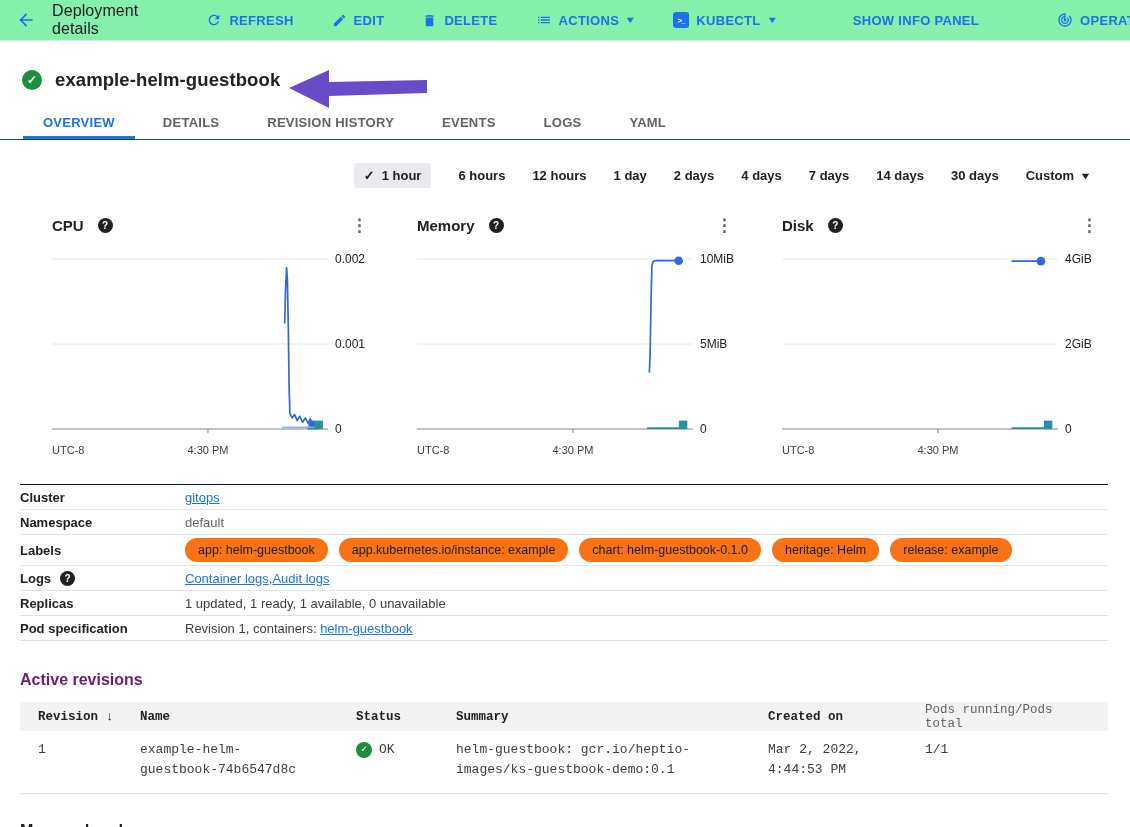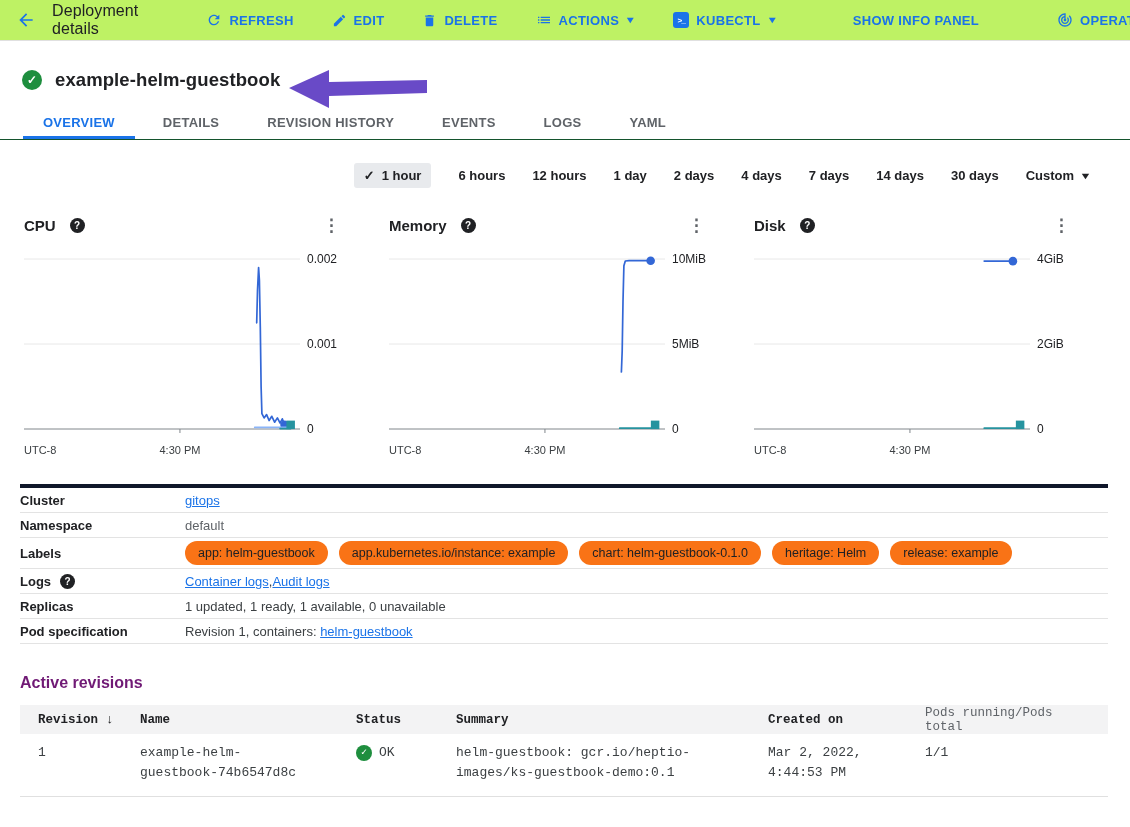--- a/index.html
+++ b/index.html
@@ -1,21 +1,21 @@
 <!DOCTYPE html>
 <html><head>
 <meta charset="utf-8">
 <style>
   * { margin:0; padding:0; box-sizing:border-box; }
   html,body { width:1130px; height:827px; overflow:hidden; background:#fff;
     font-family:"Liberation Sans", sans-serif; color:#202124; }
 
   
   .toolbar { height:41px; display:flex; align-items:center; padding:0 14px 0 16px;
-    border-bottom:1px solid #e0e0e0; background:#bef264; }
+    border-bottom:1px solid #e0e0e0; background:#86efac; }
   .back-btn { width:28px; height:28px; display:flex; align-items:center; justify-content:center;
     cursor:pointer; margin-right:16px; }
   .page-title { font-size:16px; color:#202124; letter-spacing:.1px; }
   .tb-actions { display:flex; align-items:center; margin-left:68px; gap:38px; flex:1; }
   .tb-btn { display:flex; align-items:center; gap:7px; color:#1a73e8; font-size:13px;
     font-weight:700; letter-spacing:.3px; cursor:pointer; white-space:nowrap; }
   .tb-btn svg { display:block; }
   .caret { font-size:9px; color:#1a73e8; transform:scaleX(1.3); }
   .spacer { flex:1; }
   .kubectl-ic { width:16px; height:16px; background:#1a73e8; border-radius:3px; color:#fff;
@@ -39,40 +39,40 @@
   
   .time-row { margin-top:22px; height:27px; display:flex; justify-content:flex-end;
     align-items:center; gap:27px; padding-right:40px; font-size:13px; font-weight:700; color:#202124; }
   .time-opt { cursor:pointer; white-space:nowrap; }
   .time-chip { background:#e8eaed; border-radius:3px; padding:5px 10px; display:flex;
     align-items:center; gap:7px; cursor:pointer; }
   .time-custom { display:flex; align-items:center; gap:7px; cursor:pointer; }
   .caret-dark { font-size:9px; color:#202124; transform:scaleX(1.4); }
 
   
-  .charts { display:flex; margin-top:16px; padding-left:24px; gap:45px; }
+  .charts { display:flex; margin-top:16px; padding-left:52px; gap:45px; }
   .chart { width:320px; }
   .chart-header { height:40px; display:flex; align-items:center; }
   .chart-title { font-size:15px; font-weight:700; color:#202124; }
   .help-icon { width:15px; height:15px; border-radius:50%; background:#202124; color:#fff;
     font-size:10px; font-weight:700; display:flex; align-items:center; justify-content:center;
     margin-left:14px; cursor:pointer; flex:none; }
   .dots { margin-left:auto; margin-right:4px; color:#5f6368; font-size:17px; font-weight:700;
     cursor:pointer; letter-spacing:0; }
   .plot { position:relative; width:276px; height:196px; }
   .plot svg { position:absolute; left:0; top:0; }
   .ytick { position:absolute; left:283px; font-size:12px; color:#202124; transform:translateY(-50%);
     white-space:nowrap; }
   .yt0 { top:14px; } .yt1 { top:99px; } .yt2 { top:184px; }
   .xlabels { position:relative; width:276px; height:15px; margin-top:3px; font-size:11px; color:#3c4043; }
   .xlabels .tz { position:absolute; left:0; }
   .xlabels .xtick { position:absolute; left:56.5%; transform:translateX(-50%); }
 
   
-  .meta { margin:25px 22px 0 20px; border-top:4px solid #0f172a; }
+  .meta { margin:25px 22px 0 20px; border-top:1px solid #0f172a; }
   .meta-row { display:flex; align-items:center; border-bottom:1px solid #e3e3e3; min-height:25px; padding:2px 0; }
   .meta-row.tall { min-height:31px; }
   .meta-label { width:165px; flex:none; font-size:13px; font-weight:700; color:#202124;
     display:flex; align-items:center; gap:9px; }
   .meta-label .help-icon { margin-left:0; }
   .meta-value { font-size:13px; color:#3c4043; display:flex; align-items:center; flex-wrap:wrap; }
   .meta-value.gray { color:#5f6368; }
   a.link { color:#1a73e8; text-decoration:underline; cursor:pointer; }
   .chip { background:#f97316; color:#202124; border-radius:14px; padding:5px 13px; font-size:12.5px;
     margin-right:11px; white-space:nowrap; }

